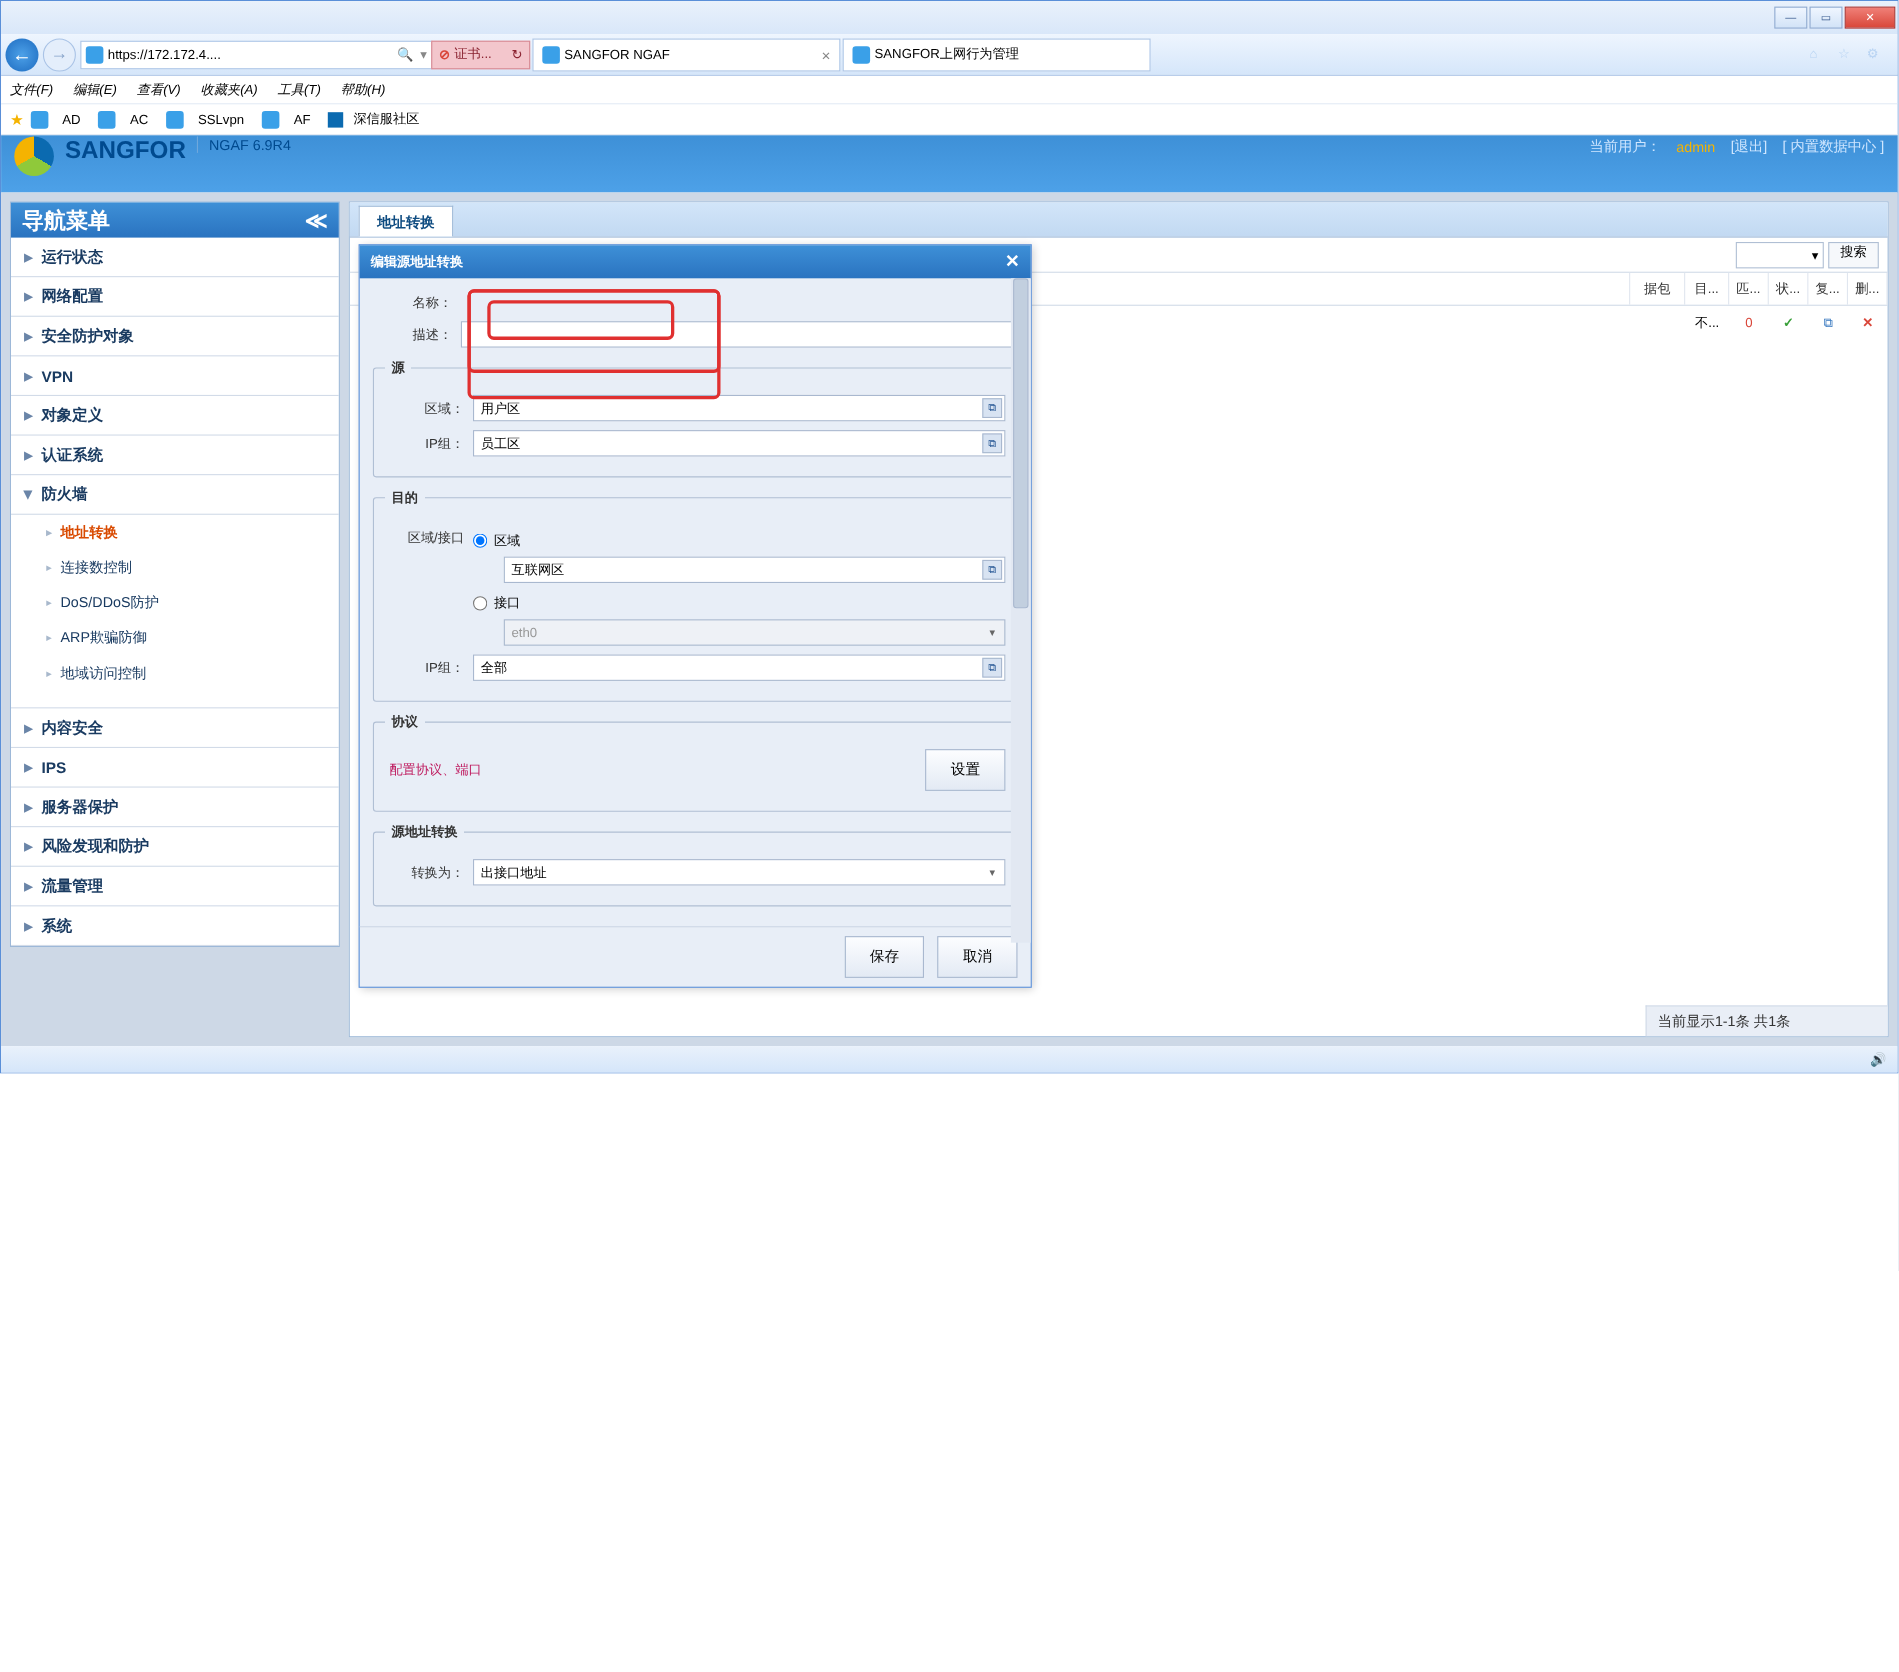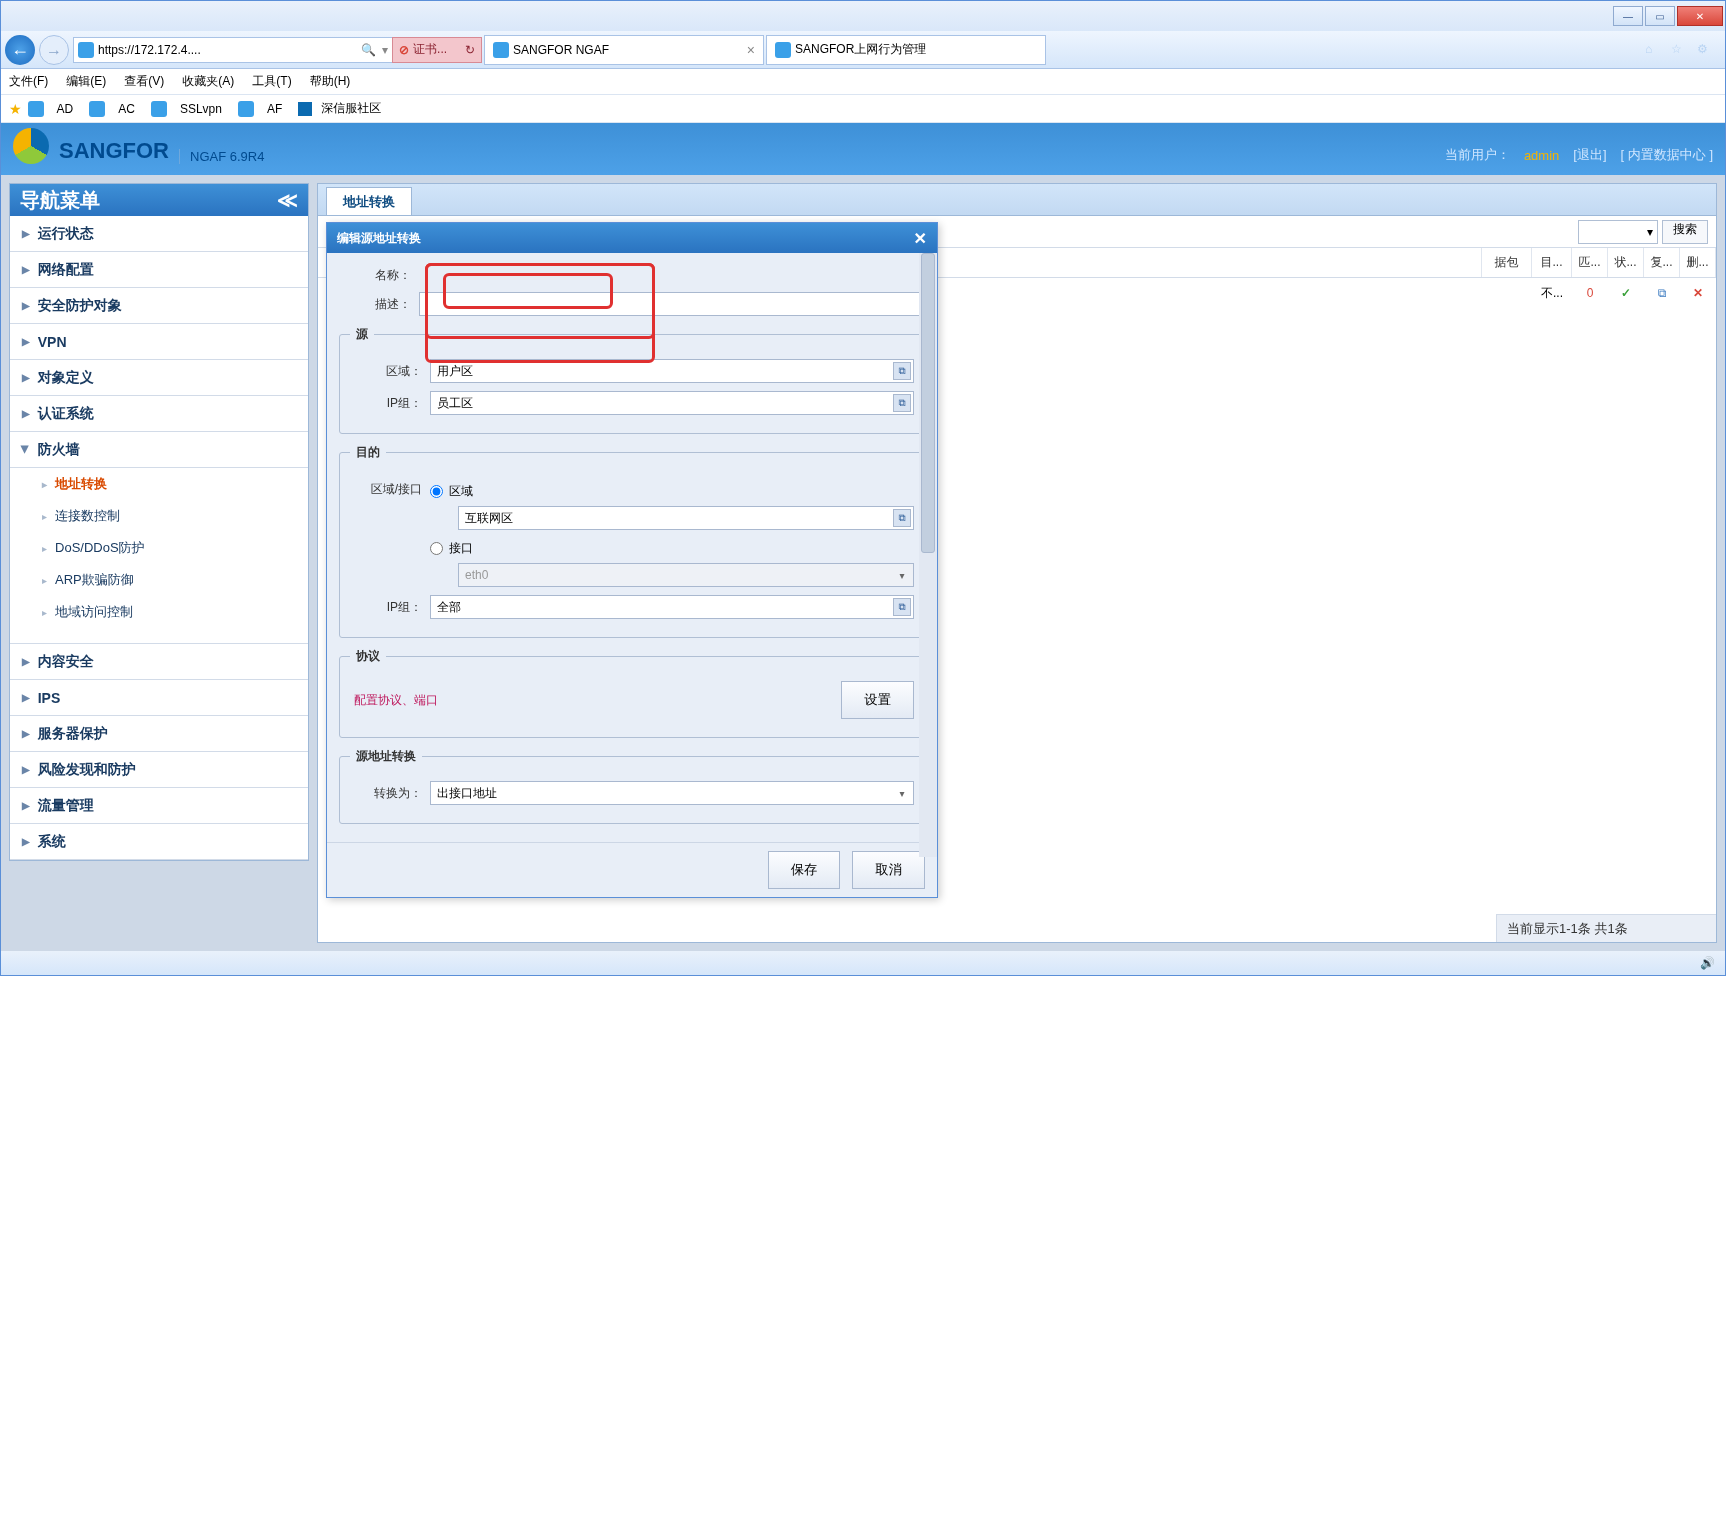--- a/index.html
+++ b/index.html
@@ -19,29 +19,29 @@
 .addr-bar { flex: 0 0 320px; height: 26px; border: 1px solid #a9c3e6; background: #fff; display: flex; align-items: center; padding: 0 4px; }
 .ie-icon { width: 16px; height: 16px; background: #3aa0e8; border-radius: 3px; margin-right: 4px; }
 .cert-err { flex: 0 0 90px; height: 26px; border: 1px solid #d88a94; background: #f3c6cc; display: flex; align-items: center; padding: 0 6px; margin-left: -1px; color: #8a2230; }
 .tab { flex: 0 0 280px; height: 30px; border: 1px solid #a9c3e6; background: #fff; display: flex; align-items: center; padding: 0 8px; margin-left: 2px; }
 .tab-close { margin-left: auto; color: #888; font-size: 14px; }
 .win-tools { margin-left: auto; display: flex; gap: 10px; color: #fff; padding-right: 8px; }
 .win-tools .ti { width: 16px; height: 16px; color: #b9d4f3; fill: currentColor; }
 .red-x { color: #d9473a; font-weight: bold; margin-right: 4px; }
 
 
-.menubar { height: 26px; display: flex; align-items: center; padding: 0 8px; gap: 18px; background: #fff; border-bottom: 1px solid #dbe5f2; }
+.menubar { height: 26px; display: flex; align-items: center; padding: 0 8px; gap: 18px; background: #fff; border-bottom: 1px solid #dbe5f2; font-style: italic; }
 
 
 .bookmarks { height: 28px; display: flex; align-items: center; padding: 0 8px; gap: 6px; background: #fff; border-bottom: 1px solid #dbe5f2; }
 .bm-item { display: flex; align-items: center; gap: 9px; margin-right: 10px; }
 .fav-icon { color: #f5b301; font-size: 14px; }
 
 
-.app-header { height: 52px; background: linear-gradient(#3e90d7,#4da1e8); display: flex; align-items: flex-end; padding: 11px 12px; color: #fff; }
+.app-header { height: 52px; background: linear-gradient(#3e90d7,#4da1e8); display: flex; align-items: flex-start; padding: 1px 12px; color: #fff; }
 .logo-shape { width: 36px; height: 36px; border-radius: 50%; background: conic-gradient(#0b6ab0 0 120deg,#8fc93a 120deg 240deg,#f5b301 240deg 360deg); margin-right: 10px; }
 .brand { font-size: 22px; font-weight: bold; color: #004a8f; }
 .brand-sub { font-size: 13px; color: #004a8f; margin-left: 10px; border-left: 1px solid #6fa8dc; padding-left: 10px; }
 .user-info { margin-left: auto; display: flex; gap: 14px; align-items: center; font-size: 13px; color: #cfe6ff; }
 .user-info .admin { color: #f5b301; }
 
 
 .main { display: flex; background: #cdd8e6; padding: 8px; gap: 8px; align-items: flex-start; }
 .sidebar { width: 300px; background: #fff; border: 1px solid #9db8d8; }
 .nav-head { height: 32px; background: linear-gradient(#3e90d7,#2a73c0); color: #fff; display: flex; align-items: center; padding: 0 10px; font-weight: bold; font-size: 20px; }

